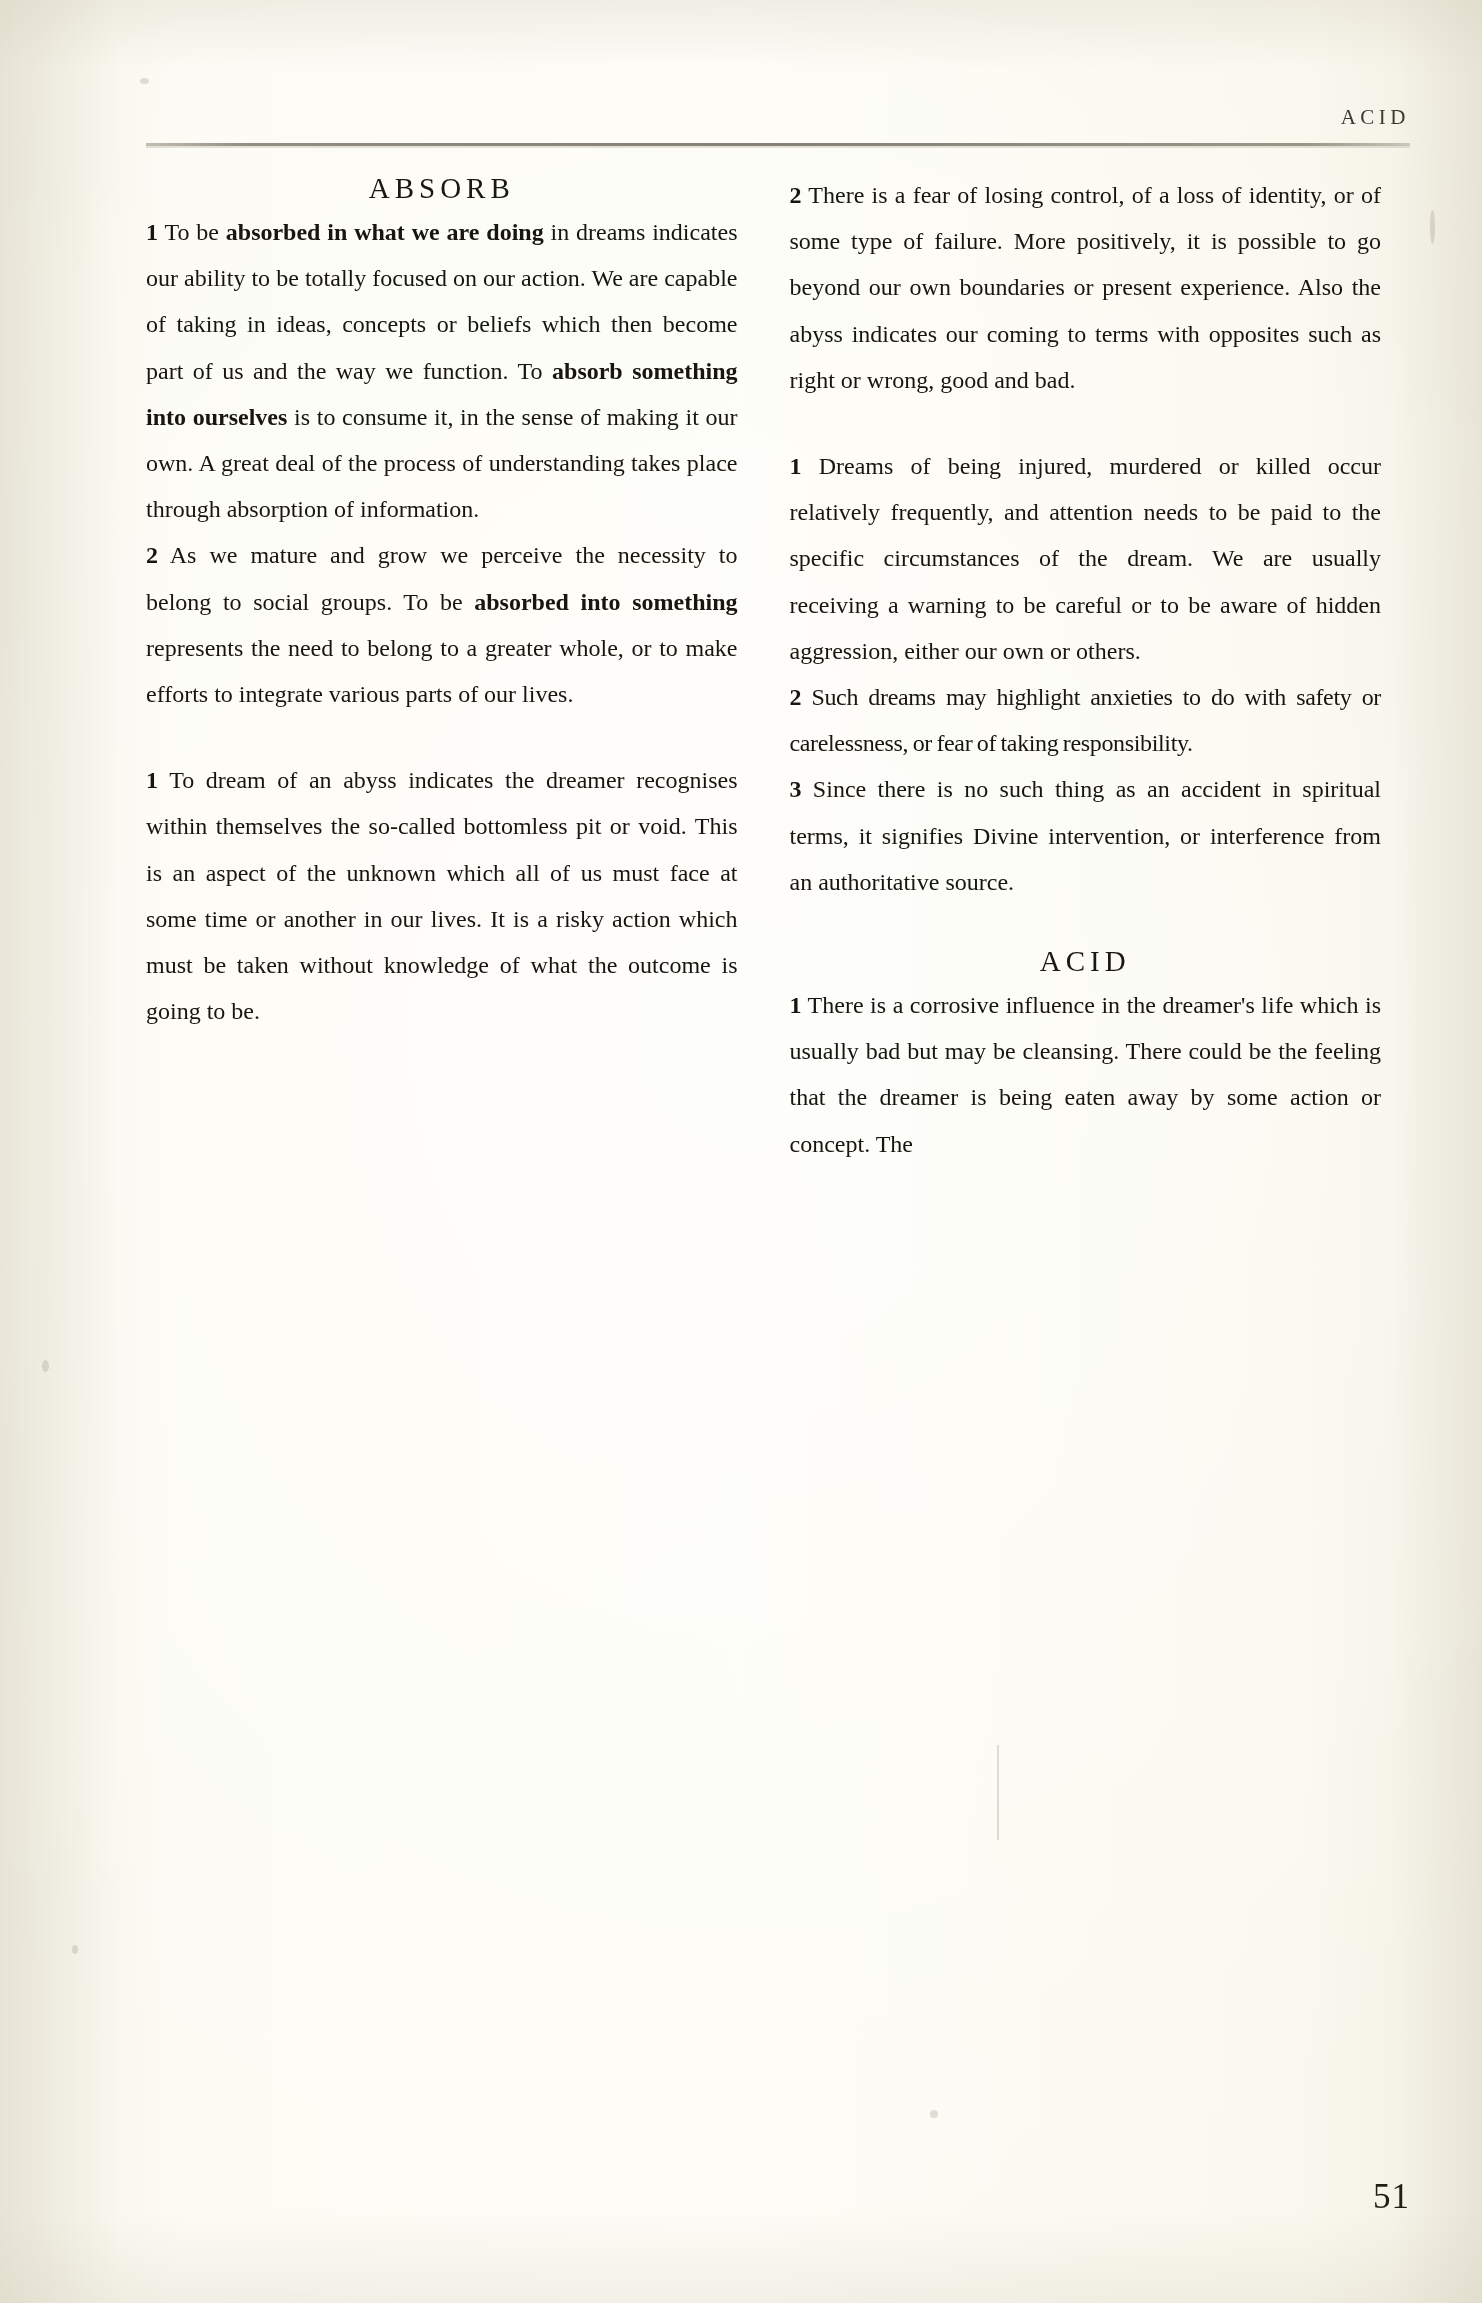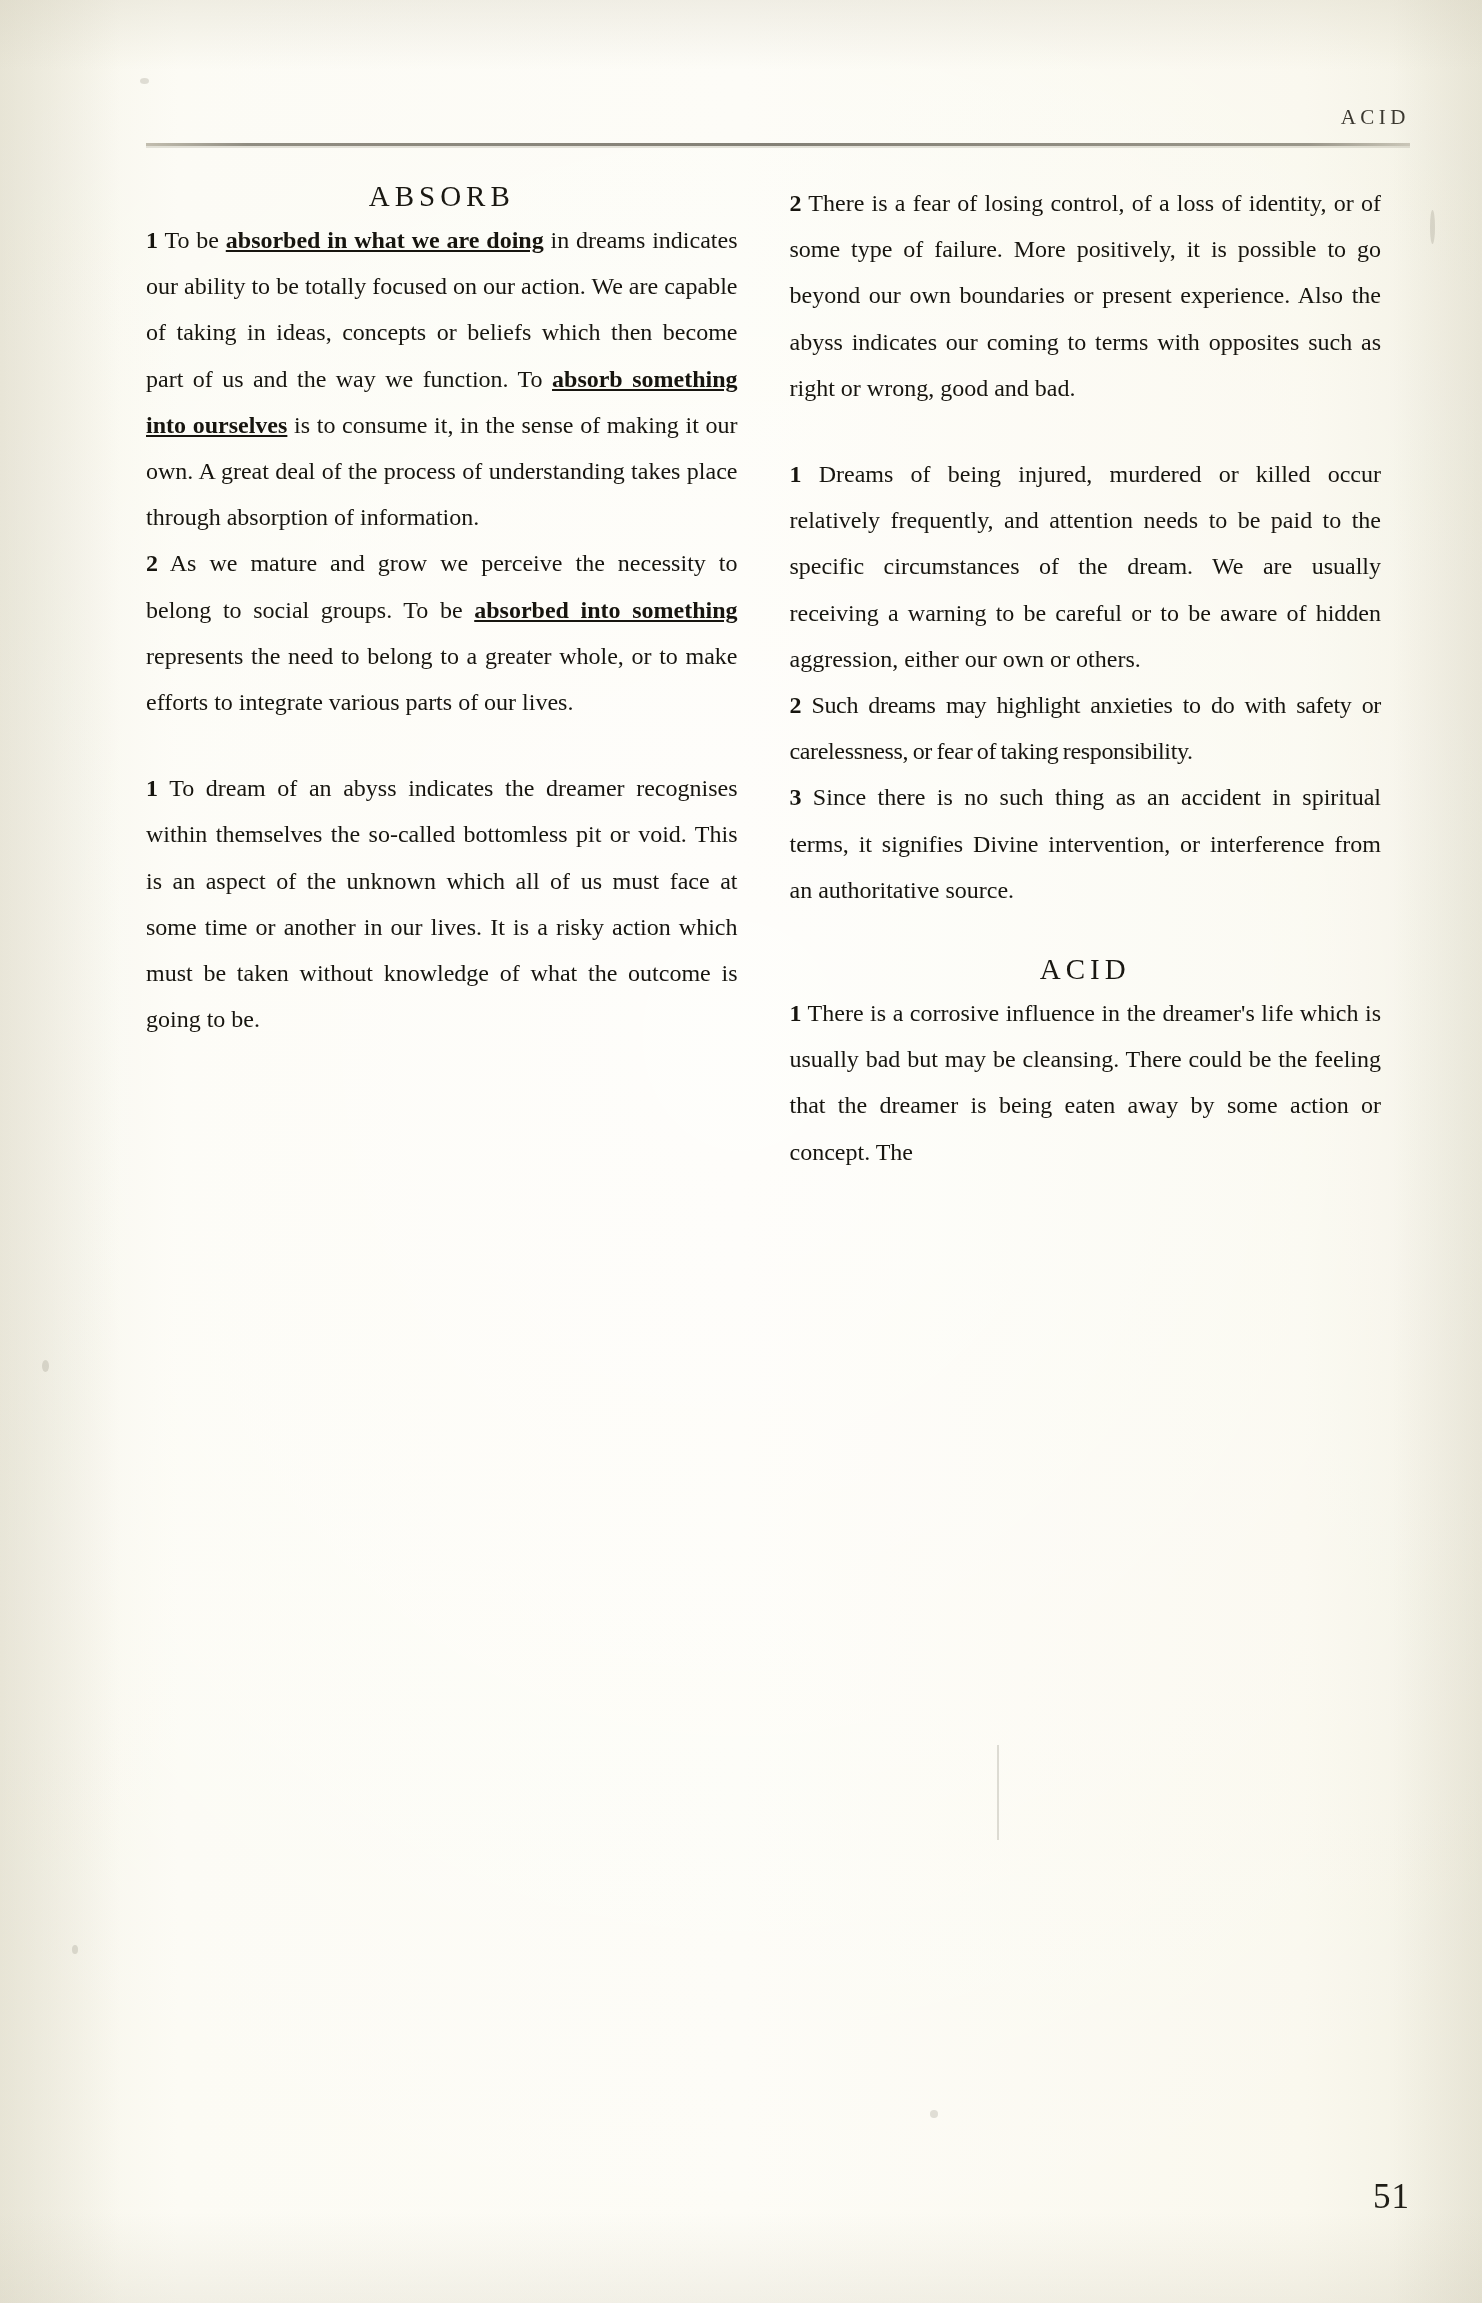--- a/index.html
+++ b/index.html
@@ -84,21 +84,20 @@
   .columns {
     position: absolute;
     left: 146px;
     top: 172px;
     width: 1235px;
     display: flex;
     gap: 52px;
   }
   .col {
     width: 592px;
-    margin-top: 8px;
   }
 
   .entry-title {
     text-align: center;
     font-size: 29px;
     letter-spacing: 5px;
     margin: 0 0 4px 0;
     color: #1a1812;
     font-weight: 400;
   }
@@ -111,21 +110,20 @@
     text-justify: inter-word;
     color: #17150f;
     hyphens: manual;
   }
   p.body.tight {
     letter-spacing: -0.35px;
     word-spacing: -1.2px;
   }
   p.body b {
     font-weight: 700;
-    text-decoration: underline;
   }
   .num {
     font-weight: 700;
   }
   .gap-block { height: 40px; }
 
   .folio {
     position: absolute;
     right: 72px;
     bottom: 86px;

